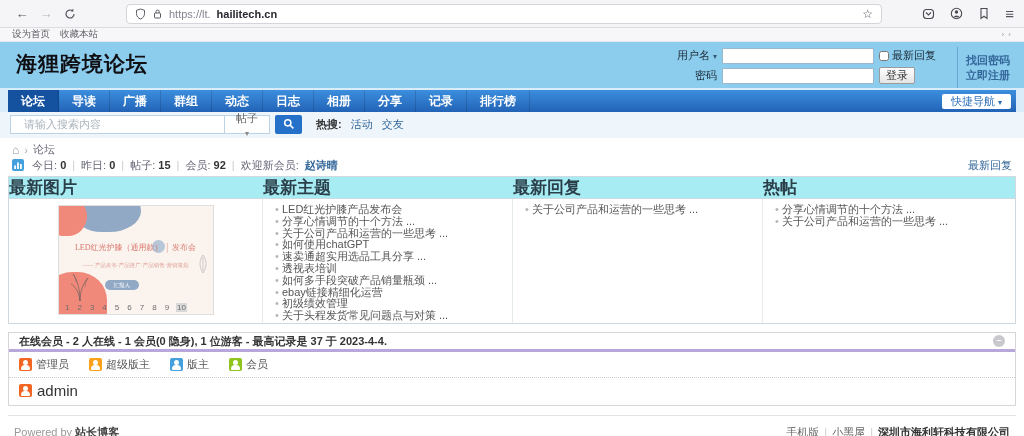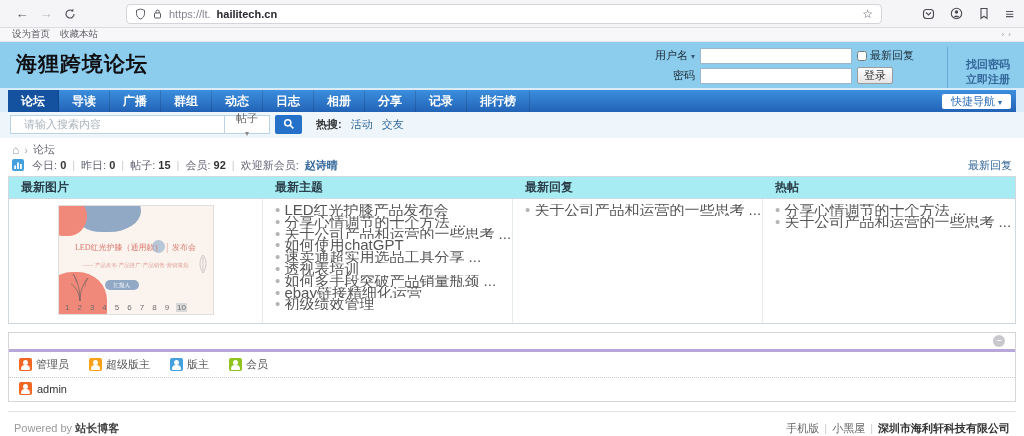--- a/index.html
+++ b/index.html
@@ -28,21 +28,21 @@
   .site-title { font-size:21px; font-weight:bold; color:#101014; margin-top:8px; letter-spacing:1px; }
   .login { margin-left:auto; padding-top:5px; font-size:11px; display:flex; }
   .login-rows { display:flex; flex-direction:column; gap:3px; }
   .login-row { display:flex; align-items:center; height:17px; gap:5px; }
   .login-label { width:44px; text-align:right; color:#1c2b36; }
   .login-label .caret { font-size:8px; color:#3a5a75; }
   .login input.txt { width:152px; height:16px; border:1px solid #9cb8cd; font-size:11px; padding:0 3px; background:#fff; }
   .login-trail { width:78px; display:flex; align-items:center; gap:3px; color:#1c2b36; }
   .login-trail input[type=checkbox] { width:10px; height:10px; }
   .btn-login { width:36px; height:17px; font-size:11px; color:#333; background:linear-gradient(#ffffff,#e4e4e4); border:1px solid #9b9b9b; border-radius:2px; cursor:pointer; }
-  .login-links { border-left:1px solid #66a9d6; margin-left:12px; padding:1px 0 1px 18px; display:flex; flex-direction:column; justify-content:flex-end; }
+  .login-links { border-left:1px solid #66a9d6; margin-left:0; padding:1px 0 1px 8px; display:flex; flex-direction:column; justify-content:center; }
   .login-links a { color:#336699; cursor:pointer; font-weight:bold; }
 
   
   .nav-band { background:#d8edf9; padding:2px 8px 0; }
   .main-nav { height:22px; background:linear-gradient(#3c8ede,#2263b6); display:flex; align-items:center; }
   .tab { padding:0 13px; font-size:12px; font-weight:bold; color:#fff; height:22px; line-height:22px; border-right:1px solid rgba(0,0,0,.14); cursor:pointer; white-space:nowrap; }
   .tab.active { background:#14529f; }
   .quick-nav { margin-left:auto; margin-right:5px; background:#fff; border-radius:2px; height:15px; line-height:15px; font-size:11px; color:#2a6db8; padding:0 9px; cursor:pointer; }
   .quick-nav .caret { font-size:8px; }
 
@@ -69,25 +69,25 @@
   .stats { padding:1px 4px 0; height:17px; font-size:11px; color:#667; display:flex; align-items:center; gap:6px; }
   .stats b { color:#333; }
   .stats .sep { color:#ccc; }
   .stat-icon { width:12px; height:12px; margin-right:2px; }
   .new-member { color:#336699; font-weight:bold; cursor:pointer; }
   .latest-reply { margin-left:auto; color:#336699; cursor:pointer; }
 
   
   .panel { border:1px solid #cfd9df; margin-top:3px; background:#fff; }
   .panel-heads { display:grid; grid-template-columns:254px 250px 250px 1fr; background:#a6ecf2; border-bottom:1px solid #cfd9df; }
-  .panel-heads h3 { height:21px; line-height:21px; font-size:12px; color:#2b3f4a; padding-left:12px; font-weight:bold; }
+  .panel-heads h3 { height:21px; line-height:21px; font-size:17px; color:#2b3f4a; padding-left:0; font-weight:bold; }
   .panel-body { display:grid; grid-template-columns:254px 250px 250px 1fr; height:124px; }
   .panel-col { border-right:1px solid #e6ebee; overflow:hidden; }
   .panel-col:last-child { border-right:none; }
-  .panel-list { list-style:none; padding:5px 0 0 12px; font-size:15px; color:#555; }
+  .panel-list { list-style:none; padding:5px 0 0 12px; font-size:11px; color:#555; }
   .panel-list li { line-height:11.8px; height:11.8px; white-space:nowrap; overflow:hidden; cursor:pointer; }
   .panel-list li::before { content:"• "; color:#b5b5b5; }
 
   
   .slide { position:relative; width:156px; height:110px; background:#fbf4ee; border:1px solid #dfdfdf; margin:6px auto 0; overflow:hidden; cursor:pointer; }
   .blob { position:absolute; }
   .blob-coral-tl { top:-8px; left:-8px; width:36px; height:38px; background:#f0897a; border-radius:45% 55% 60% 40%; }
   .blob-slate-tl { top:-18px; left:16px; width:66px; height:44px; background:#92a9c6; border-radius:35% 65% 60% 50%; }
   .blob-circle { top:34px; right:48px; width:13px; height:13px; background:#aabdd3; border-radius:50%; opacity:.85; }
   .blob-coral-bl { bottom:-20px; left:-16px; width:64px; height:62px; background:#f0897a; border-radius:50% 50% 40% 60%; }
@@ -104,21 +104,21 @@
 
   
   .online { border:1px solid #d6d6da; margin-top:8px; background:#fff; }
   .online-head { display:flex; align-items:center; padding:0 10px; height:19px; font-size:11px; font-weight:bold; color:#333; border-bottom:3px solid #b7a7db; }
   .collapse-btn { margin-left:auto; width:12px; height:12px; border-radius:50%; background:#c9c9cd; color:#fff; line-height:10px; text-align:center; font-size:9px; cursor:pointer; }
   .online-legend { display:flex; align-items:center; gap:20px; padding:5px 10px; border-bottom:1px dotted #ccc; font-size:11px; color:#555; }
   .legend-item { display:flex; align-items:center; gap:4px; }
   .uicon { width:13px; height:13px; border-radius:2px; position:relative; flex:none; }
   .uicon::before { content:""; position:absolute; top:2px; left:4px; width:5px; height:5px; border-radius:50%; background:#fff; }
   .uicon::after { content:""; position:absolute; bottom:1px; left:2px; width:9px; height:5px; border-radius:4px 4px 1px 1px; background:#fff; }
-  .online-users { padding:4px 10px 6px; font-size:11px; color:#333; display:flex; gap:5px; align-items:center; }
+  .online-users { padding:4px 10px 6px; font-size:15px; color:#333; display:flex; gap:5px; align-items:center; }
   .online-users a { cursor:pointer; }
 
   
   .footer { margin-top:9px; border-top:1px solid #e3e3e3; padding:9px 6px 0; display:flex; font-size:11px; }
   .powered { color:#999; }
   .powered b { color:#444; cursor:pointer; }
   .footer-right { margin-left:auto; text-align:right; }
   .footer-links { color:#666; }
   .footer-links a { cursor:pointer; color:#666; }
   .footer-links .sep { color:#ccc; margin:0 5px; }
@@ -324,40 +324,42 @@
         <ul class="panel-list">
           <li>LED红光护膝产品发布会</li>
           <li>分享心情调节的十个方法 ...</li>
           <li>关于公司产品和运营的一些思考 ...</li>
           <li>如何使用chatGPT</li>
           <li>速卖通超实用选品工具分享 ...</li>
           <li>透视表培训</li>
           <li>如何多手段突破产品销量瓶颈 ...</li>
           <li>ebay链接精细化运营</li>
           <li>初级绩效管理</li>
+          <li>关于头程发货常见问题点与对策 ...</li>
         </ul>
       </div>
 
       <div class="panel-col">
         <ul class="panel-list">
           <li>关于公司产品和运营的一些思考 ...</li>
         </ul>
       </div>
 
       <div class="panel-col">
         <ul class="panel-list">
           <li>分享心情调节的十个方法 ...</li>
           <li>关于公司产品和运营的一些思考 ...</li>
         </ul>
       </div>
     </div>
   </div>
 
   <div class="online">
     <div class="online-head">
+      <span>在线会员 - 2 人在线 - 1 会员(0 隐身), 1 位游客 - 最高记录是 37 于 2023-4-4.</span>
       <span class="collapse-btn">–</span>
     </div>
     <div class="online-legend">
       <span class="legend-item">
         <span class="uicon" style="background: rgb(242, 101, 34);"></span>
         <span>管理员</span>
       </span>
       <span class="legend-item">
         <span class="uicon" style="background: rgb(249, 161, 27);"></span>
         <span>超级版主</span>

